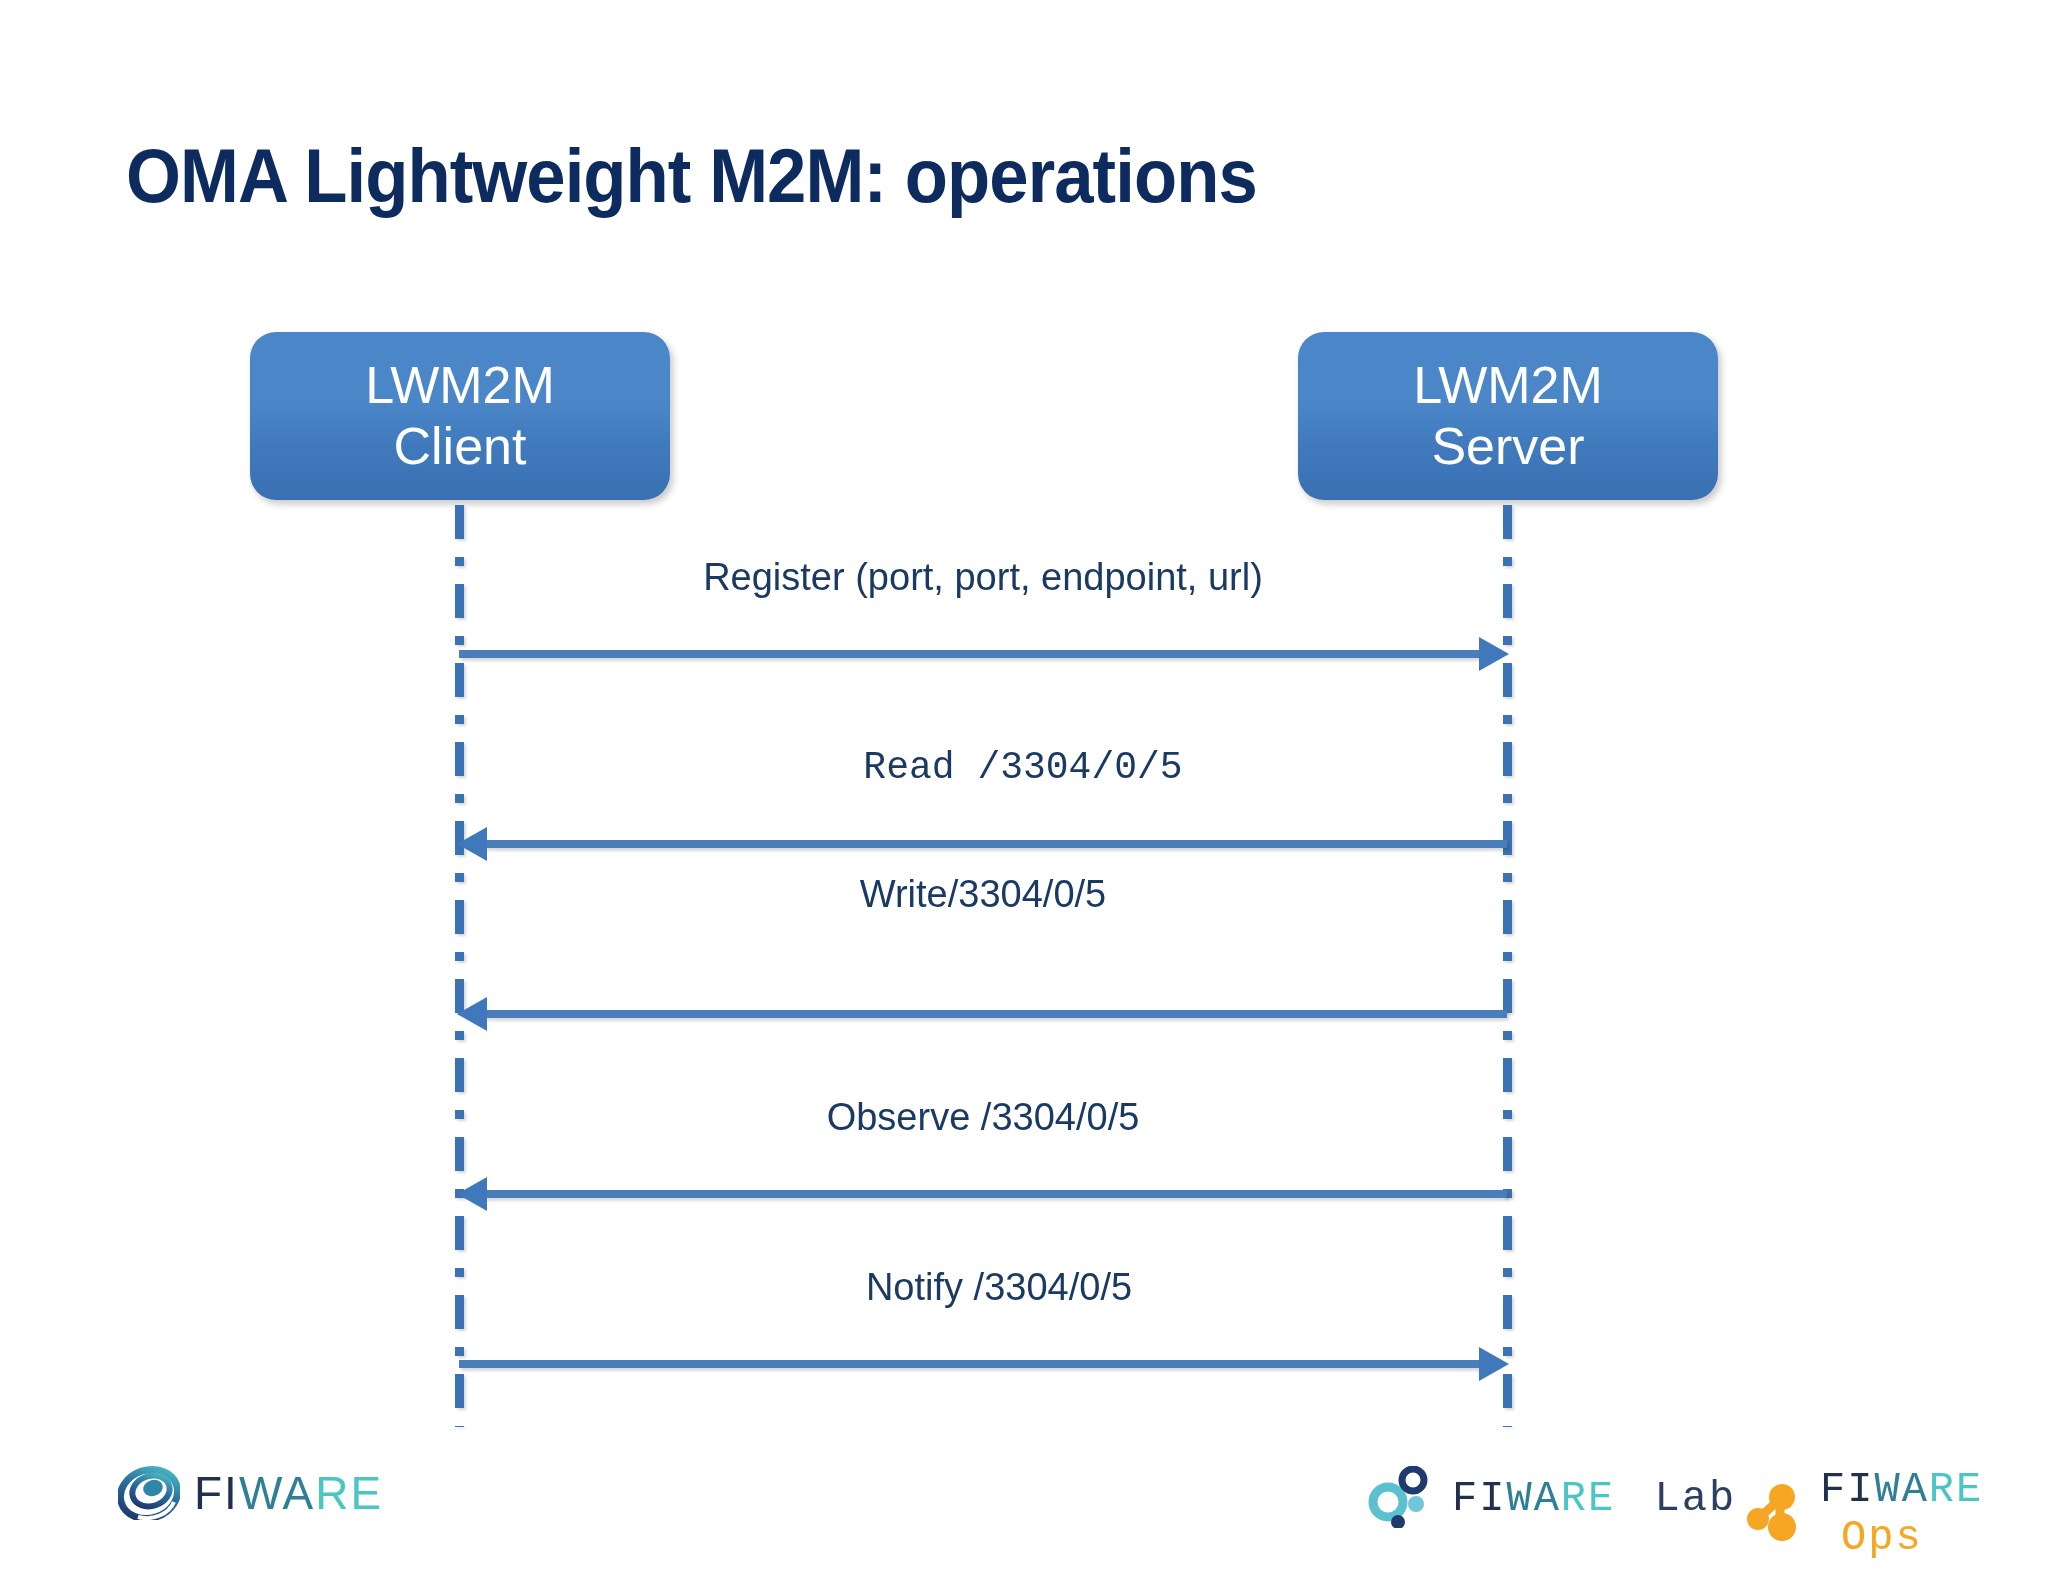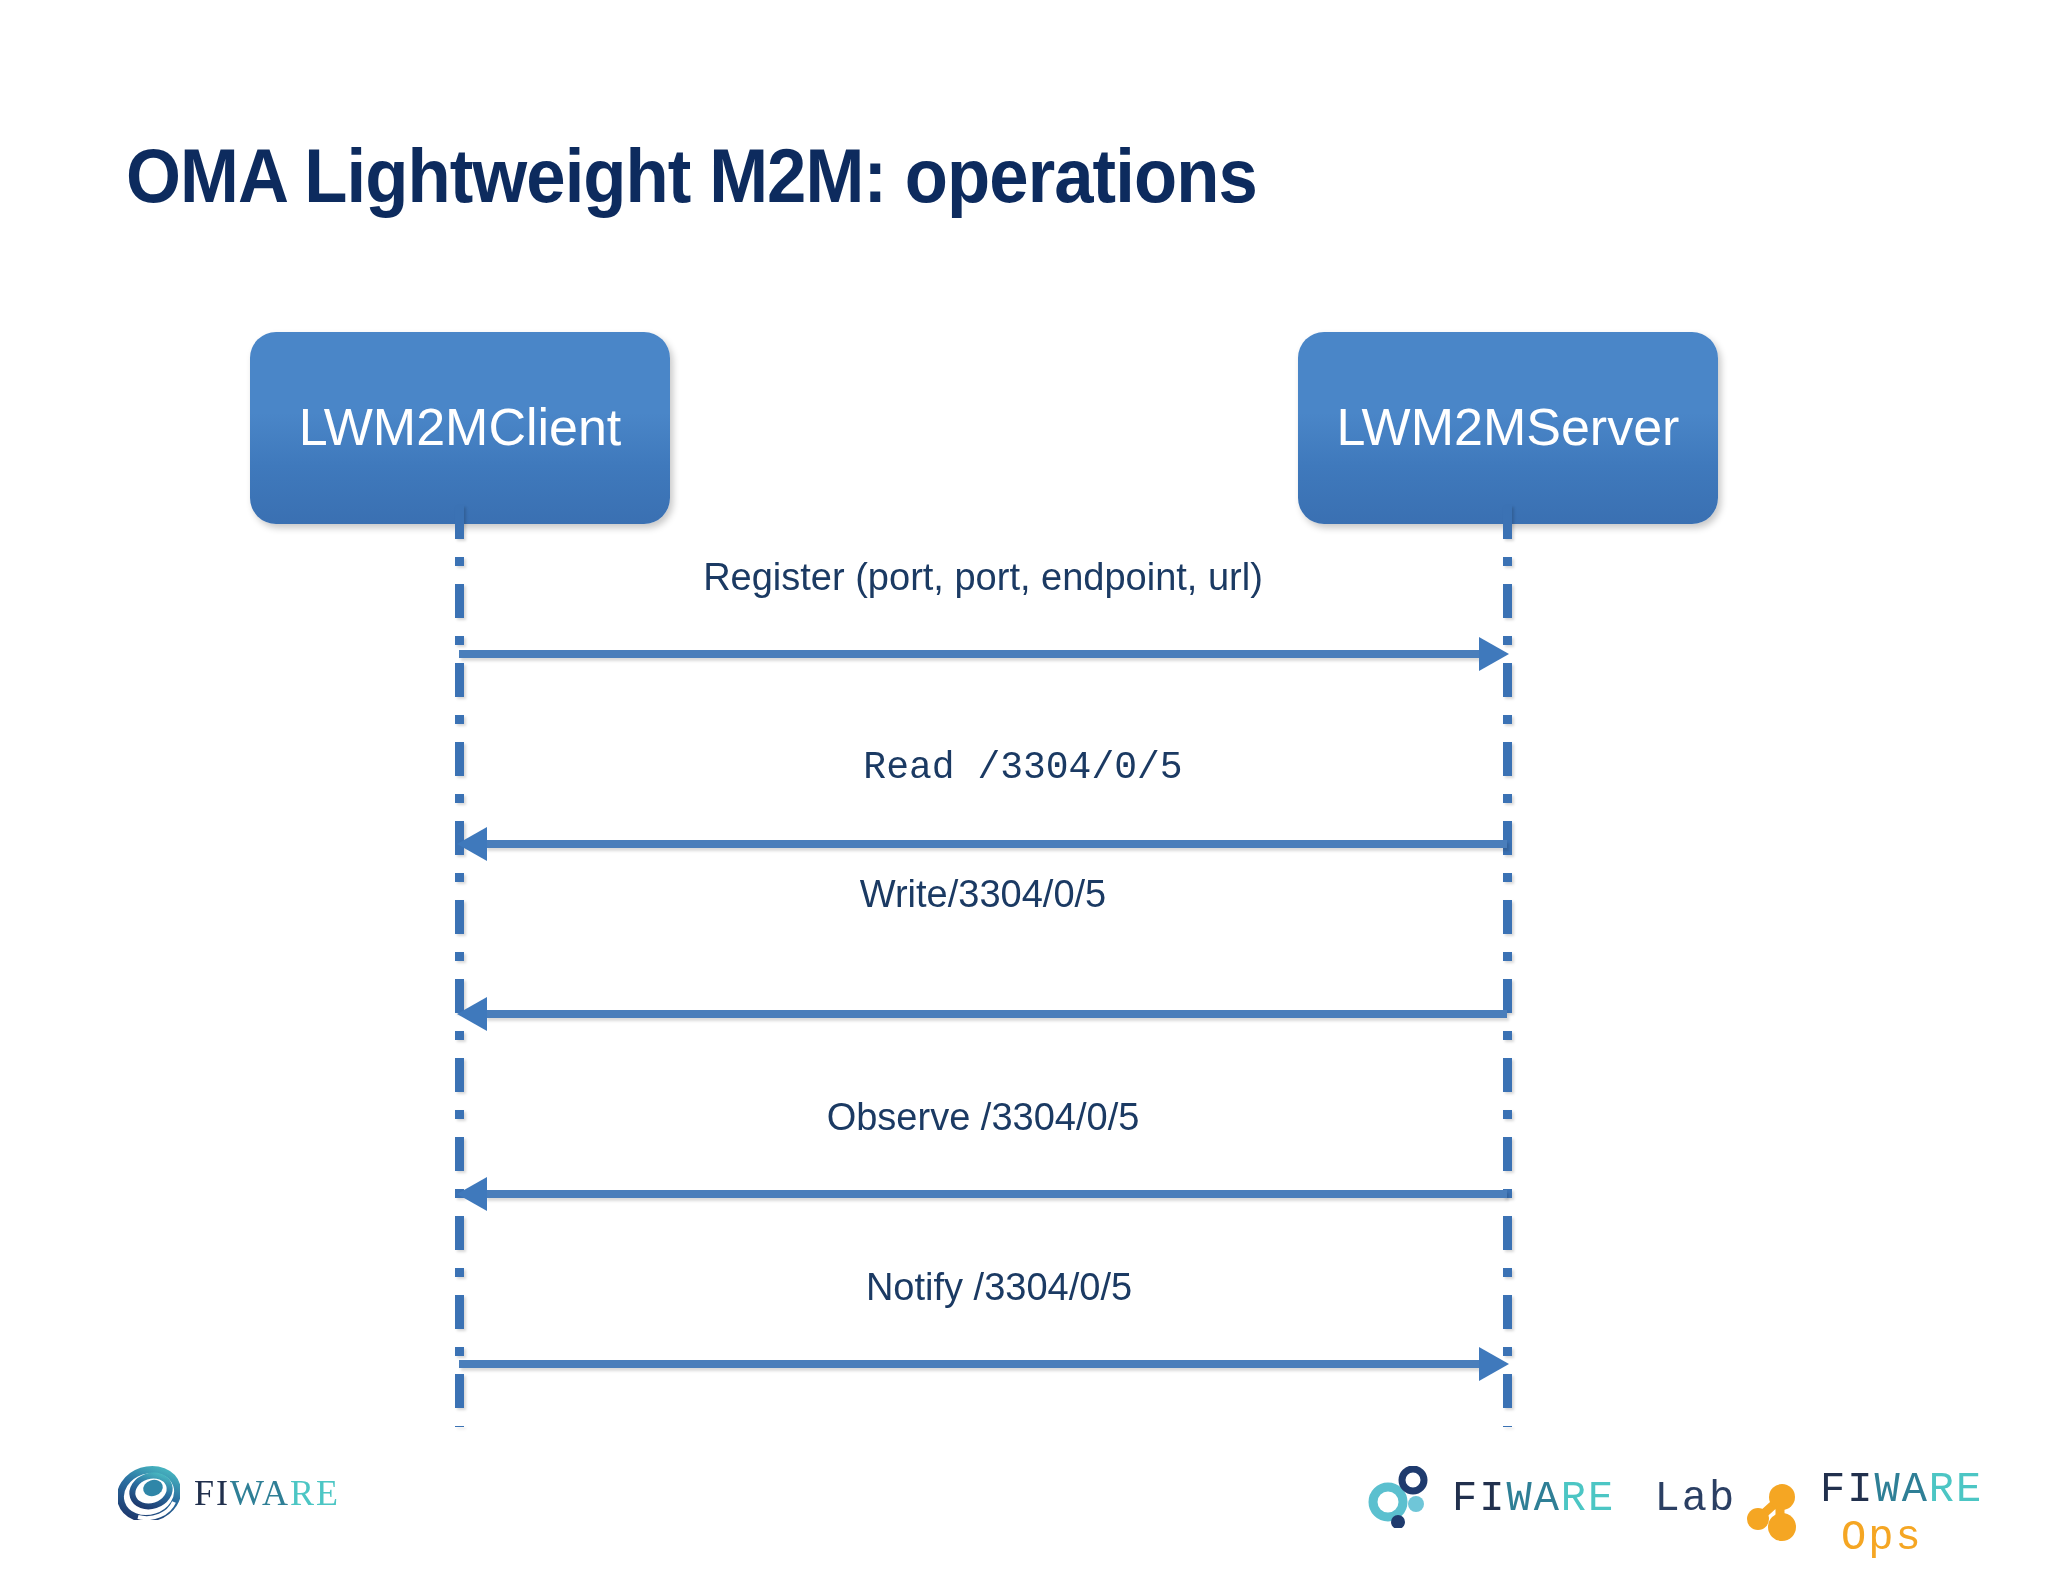--- a/index.html
+++ b/index.html
@@ -24,25 +24,25 @@
     letter-spacing:-1px;
     transform:scaleX(0.93);
     transform-origin:left center;
     white-space:nowrap;
     text-shadow:1px 1px 0 rgba(255,255,255,0.65);
   }
 
   
   .actor-box{
     position:absolute;
-    width:420px;height:192px;
+    width:420px;height:168px;
     border-radius:26px;
     background:linear-gradient(to bottom,#4a86c8 0%,#4a86c8 42%,#3f79bc 70%,#3a70b2 100%);
     box-shadow:3px 4px 7px rgba(0,0,0,0.22);
-    display:flex;flex-direction:row;
+    display:flex;flex-direction:column;
     align-items:center;justify-content:center;
     color:#ffffff;
     font-size:52px;
     line-height:1.18;
     font-family:"Liberation Sans", sans-serif;
   }
   .actor-box .ln{display:block;text-align:center;white-space:nowrap;}
   #client-box{left:250px;top:332px;}
   #server-box{left:1298px;top:332px;}
 
@@ -93,23 +93,23 @@
   }
 
   
   .logo-fiware{
     position:absolute;
     left:118px;top:1462px;
     display:flex;align-items:center;gap:14px;
   }
   .swirl{width:62px;height:58px;}
   .fw-word{
-    font-size:36px;
+    font-size:46px;
     letter-spacing:2px;
-    font-family:Liberation Serif, serif;
+    font-family:Liberation Sans, sans-serif;
   }
   .fw-dark{color:#21304d;}
   .fw-mid{color:#2f7f96;}
   .fw-teal{color:#4cc6c4;}
 
   .logo-lab{
     position:absolute;
     left:1368px;top:1466px;
     display:flex;align-items:center;gap:14px;
   }

